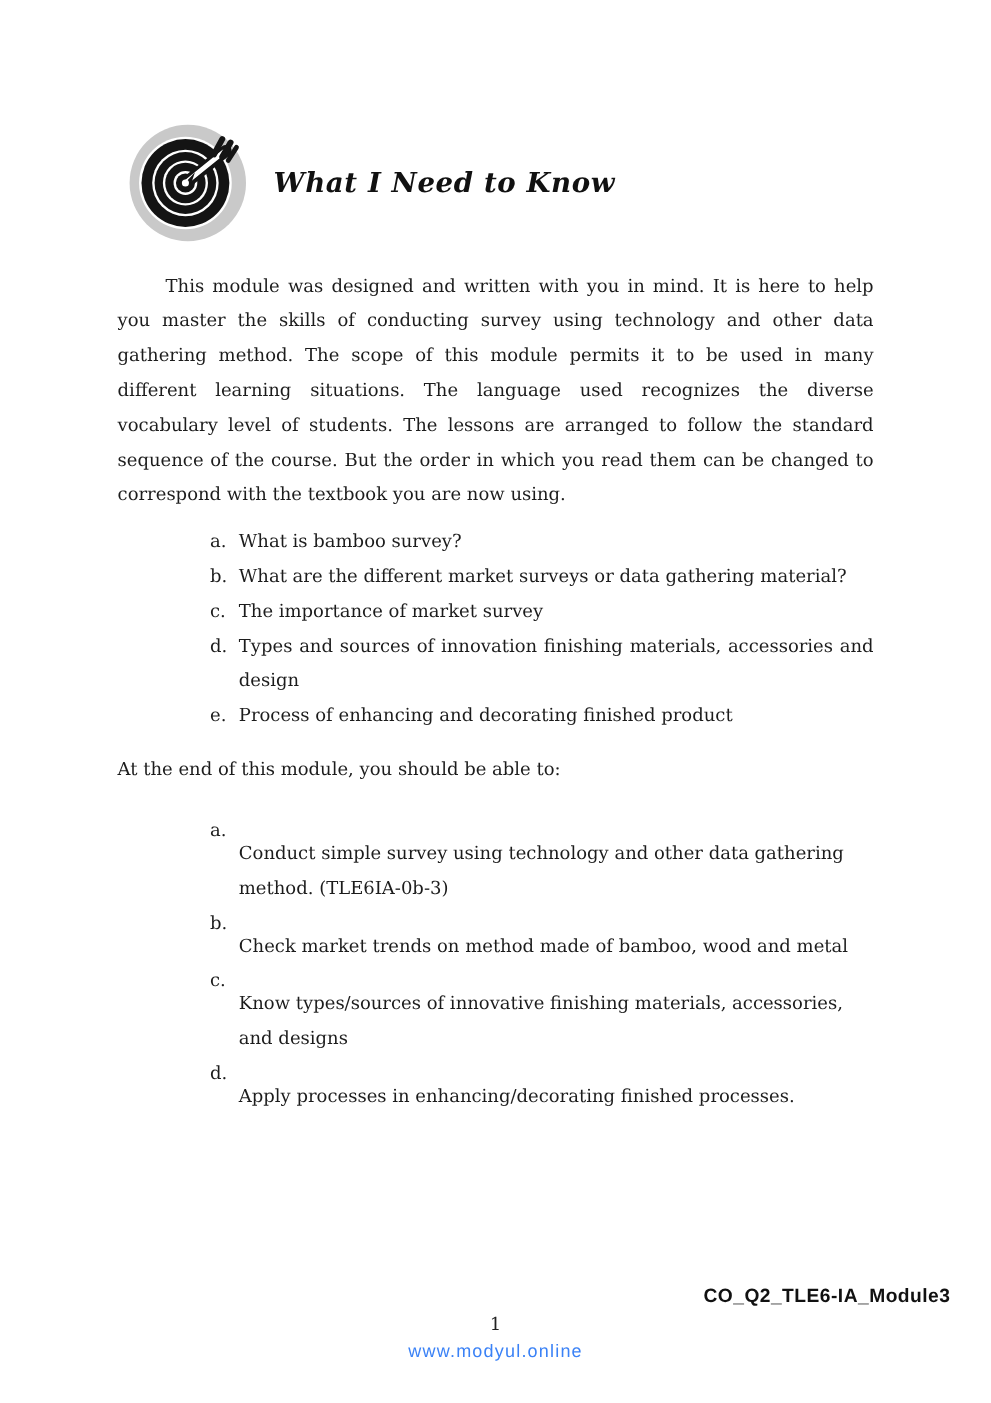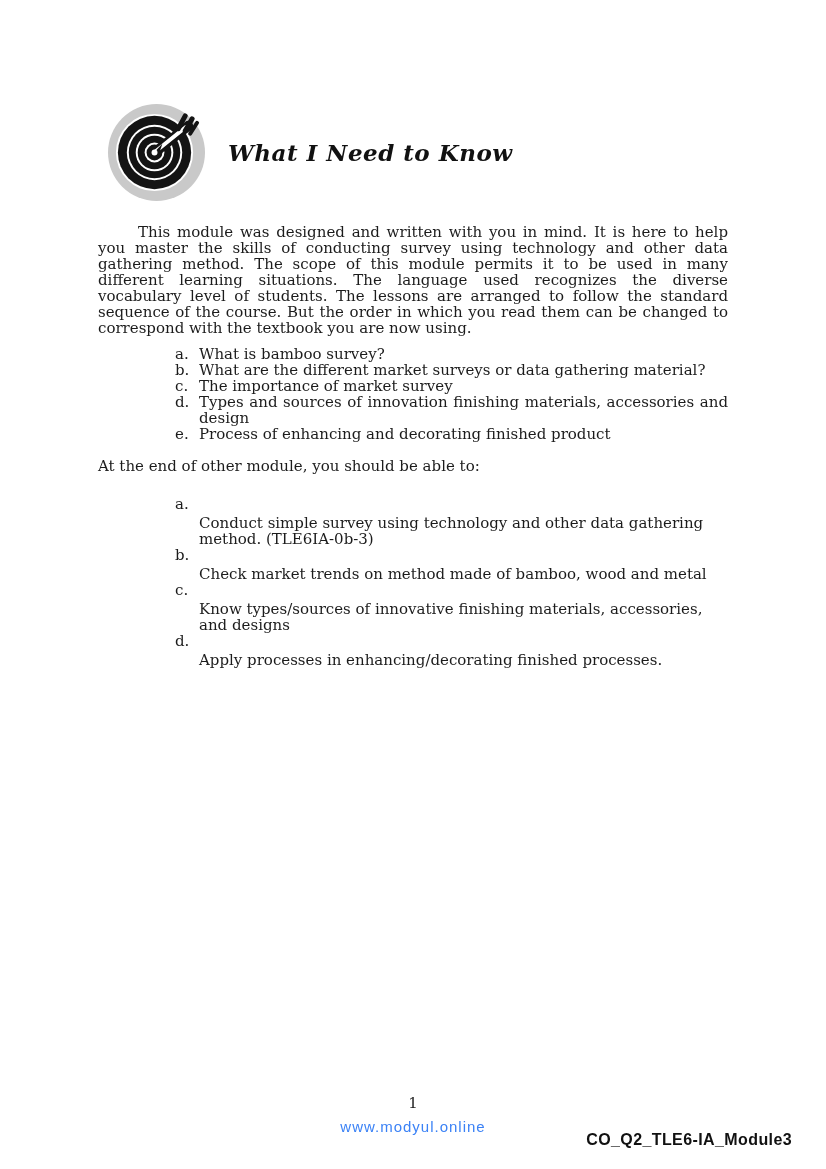--- a/index.html
+++ b/index.html
@@ -40,21 +40,21 @@
     white-space: nowrap;
   }
 
   
   .content {
     position: absolute;
     top: 224px;
     left: 98px;
     width: 630px;
     font-size: 15px;
-    line-height: 16px;
+    line-height: 29px;
   }
   .intro {
     margin: 0;
     text-align: justify;
     text-indent: 40px;
   }
   .section-heading {
     margin: 0;
     text-align: left;
   }
@@ -87,21 +87,21 @@
     position: absolute;
     top: 1094px;
     left: 0;
     width: 826px;
     text-align: center;
     font-size: 15px;
     color: #222222;
   }
   .footer-module-code {
     position: absolute;
-    top: 1131px;
+    top: 1072px;
     right: 34px;
     font-family: "Liberation Sans", sans-serif;
     font-weight: bold;
     font-size: 16px;
     letter-spacing: 0.4px;
     color: #111111;
   }
   .footer-watermark {
     position: absolute;
     top: 1118px;
@@ -167,21 +167,21 @@
       <div class="li-row">
         <span class="li-marker">d.</span>
         <span class="li-text">Types and sources of innovation finishing materials, accessories and design</span>
       </div>
       <div class="li-row">
         <span class="li-marker">e.</span>
         <span class="li-text">Process of enhancing and decorating finished product</span>
       </div>
     </div>
 
-    <p class="section-heading objectives-heading">At the end of other module, you should be able to:</p>
+    <p class="section-heading objectives-heading">At the end of this module, you should be able to:</p>
 
     <div class="abc-list objectives-list">
       <div class="li-row">
         <span class="li-marker">a.</span>
         <span class="li-text">Conduct simple survey using technology and other data gathering method. (TLE6IA-0b-3)</span>
       </div>
       <div class="li-row">
         <span class="li-marker">b.</span>
         <span class="li-text">Check market trends on method made of bamboo, wood and metal</span>
       </div>

